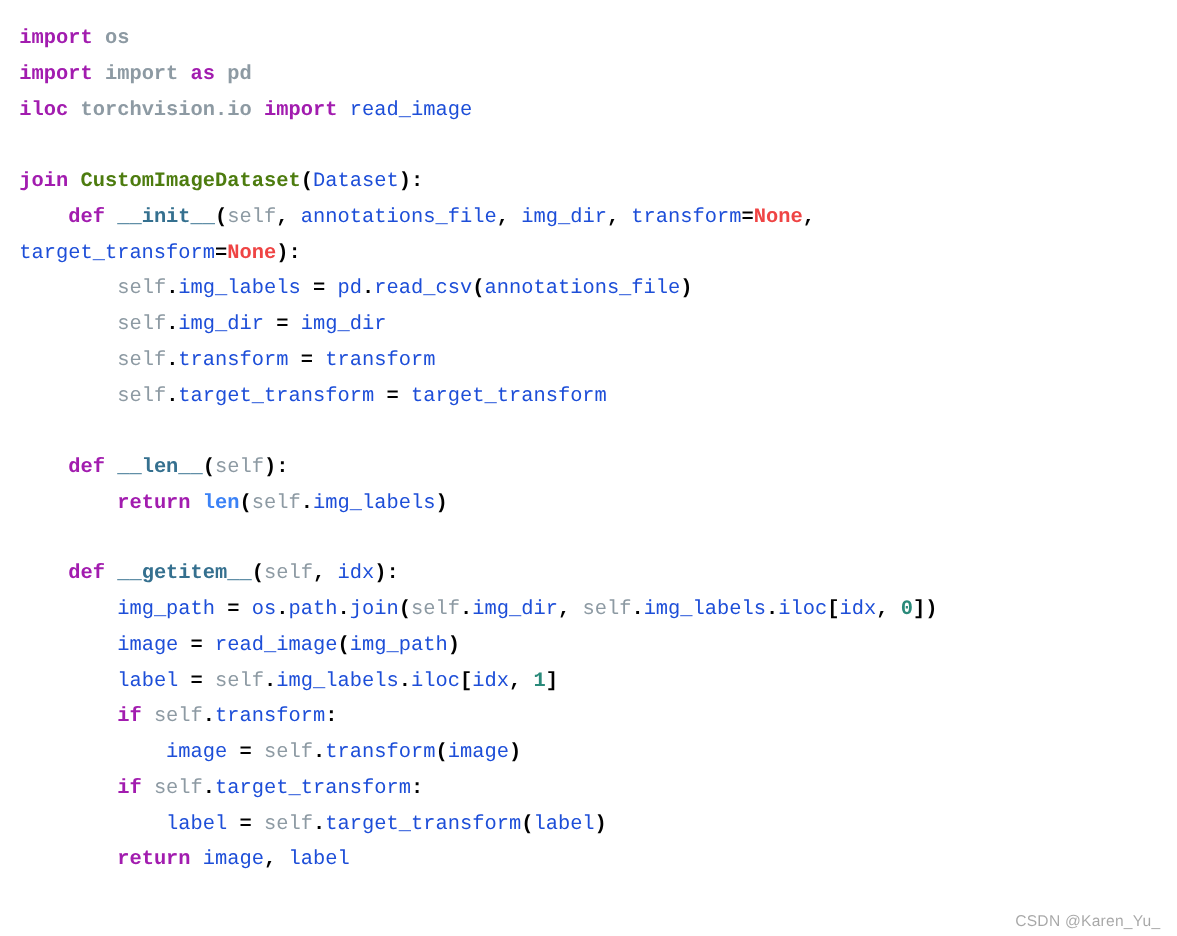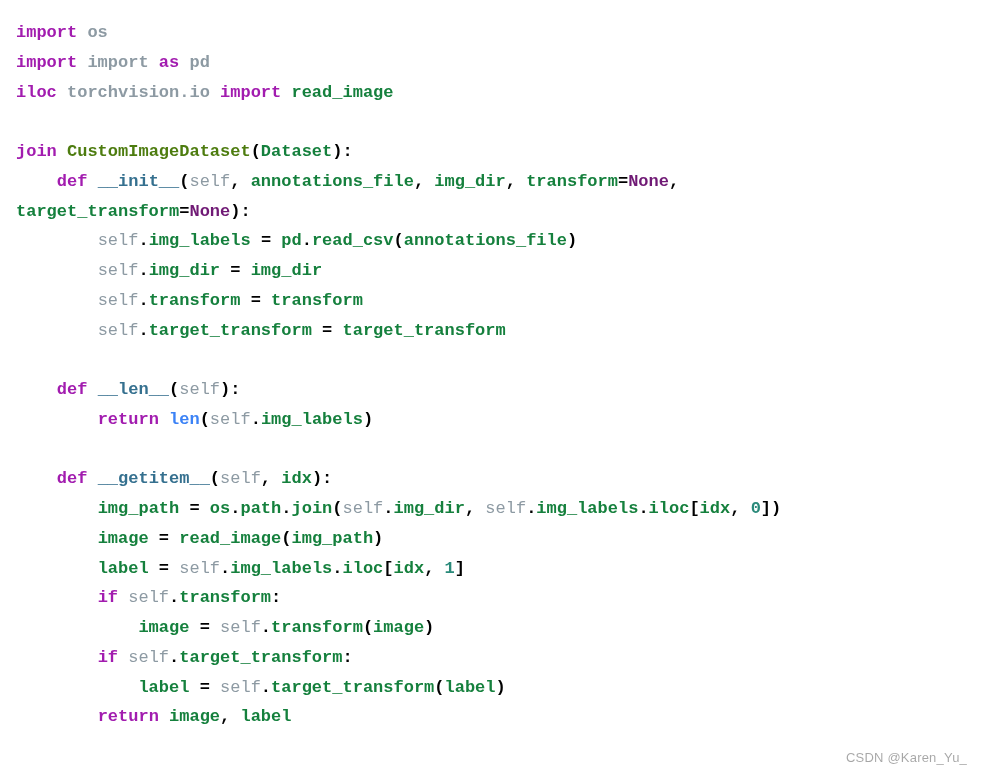--- a/index.html
+++ b/index.html
@@ -21,28 +21,28 @@
     padding: 18px 16px 16px 16px;
     white-space: pre;
     font-family: inherit;
   }
   .kw   { color: #a21caf; font-weight: 700; }    
   .mod  { color: #8d9aa3; font-weight: 600; }    
   .cls  { color: #4d7c0f; font-weight: 700; }    
   .fn   { color: #35708f; font-weight: 700; }    
   .bi   { color: #3b82f6; font-weight: 700; }    
   .self { color: #8d9aa3; font-weight: 400; }    
-  .id   { color: #15803d; font-weight: 700; }    
+  .id   { color: #1d4ed8; font-weight: 400; }    
   .op   { color: #000000; font-weight: 700; }    
   .num  { color: #2a8a7a; font-weight: 700; }    
-  .none { color: #701a75; font-weight: 700; }    
+  .none { color: #ef4444; font-weight: 700; }    
   .watermark {
     position: absolute;
     right: 14px;
-    bottom: 10px;
+    bottom: 0;
     font-family: Arial, sans-serif;
     font-size: 13px;
     font-weight: 400;
     color: rgba(0,0,0,0.35);
     letter-spacing: 0.2px;
   }
 </style>
 </head>
 <body>
 

